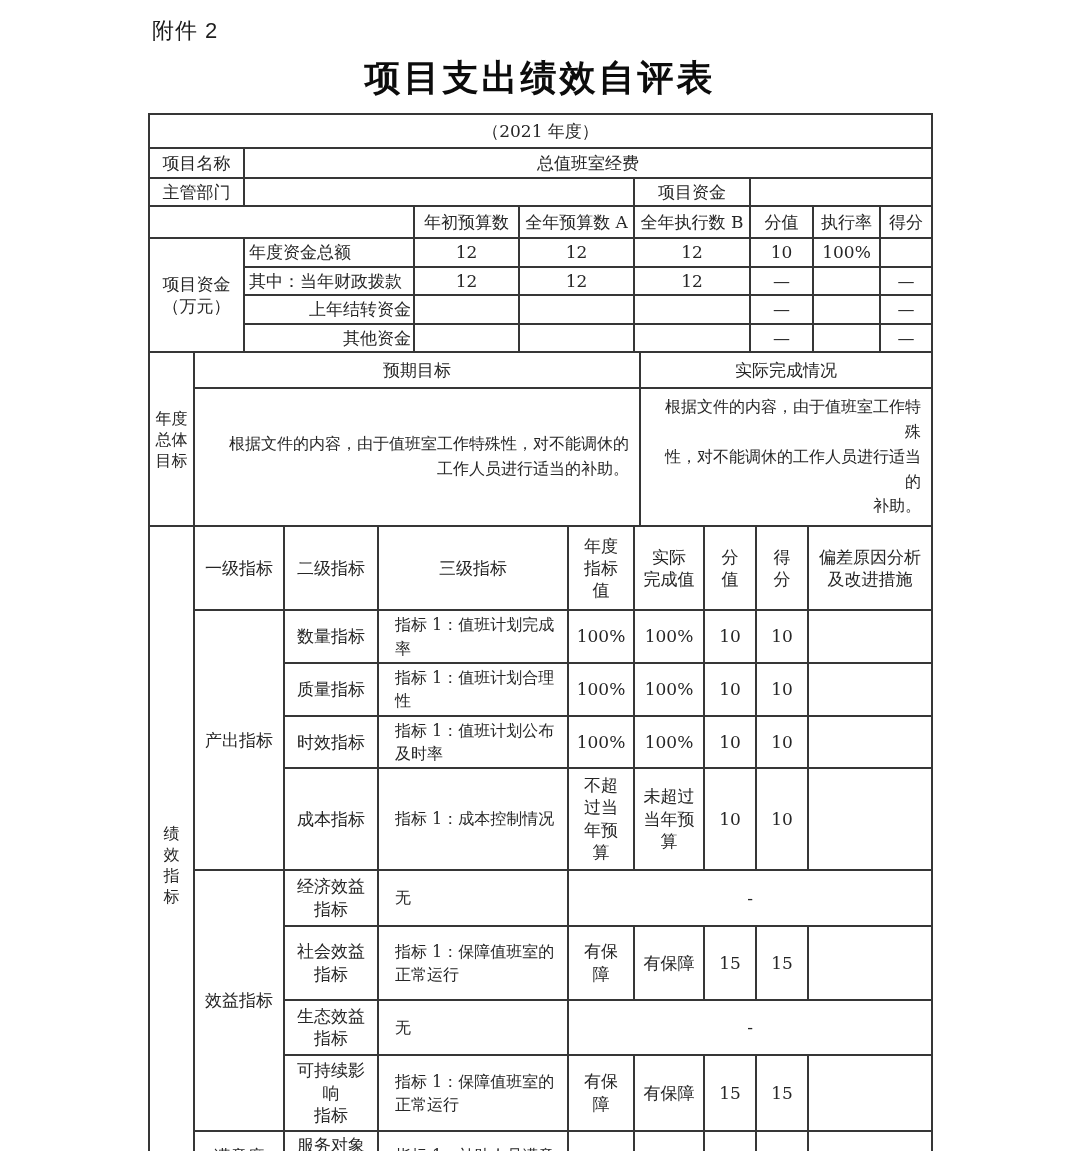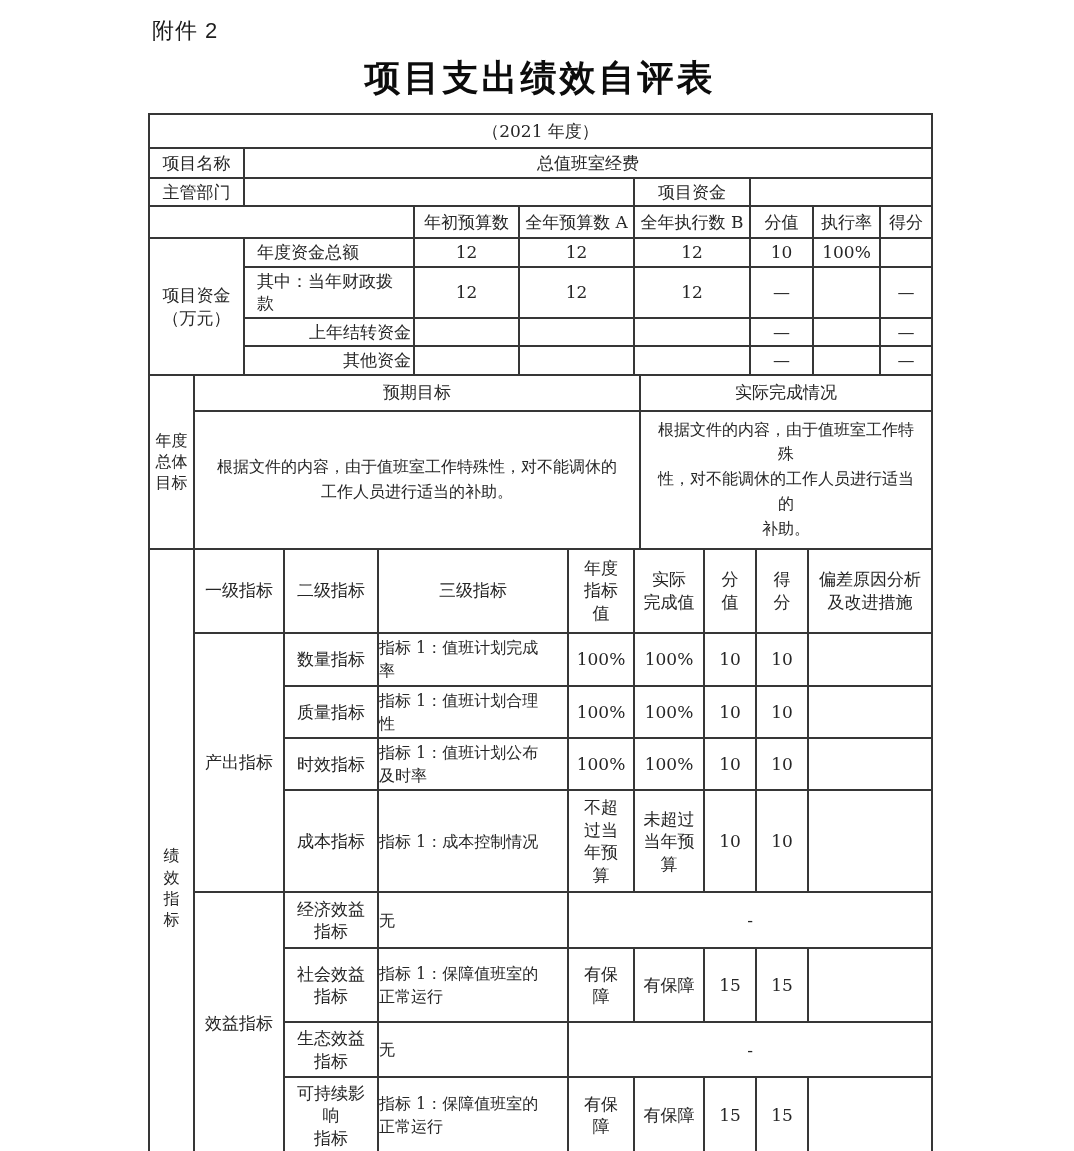--- a/index.html
+++ b/index.html
@@ -39,27 +39,27 @@
     text-align:center;
     vertical-align:middle;
     white-space:pre-line;
     font-size:17px;
     font-weight:normal;
     line-height:1.32;
     color:#262626;
     overflow:hidden;
   }
   .fs16 { font-size:16px; }
-  .al { text-align:left; padding-left:12px;margin-left:29px; }
+  .al { text-align:left; padding-left:4px;margin-left:29px; }
   .ar { text-align:right; padding-right:2px; }
   .goal-text {
-    text-align:center; padding:6px 10px;
+    text-align:right; padding:6px 10px;
     font-size:16px; line-height:1.55;
   }
-  .lv3 { text-align:left; padding-left:0; font-size:16px; line-height:1.45; }
+  .lv3 { text-align:left; padding-left:16px; font-size:16px; line-height:1.45; }
 </style>
 </head>
 <body>
 
 <div class="page">
 
   <div class="attachment">附件 2</div>
   <div class="title">项目支出绩效自评表</div>
 
   <div class="doc">

